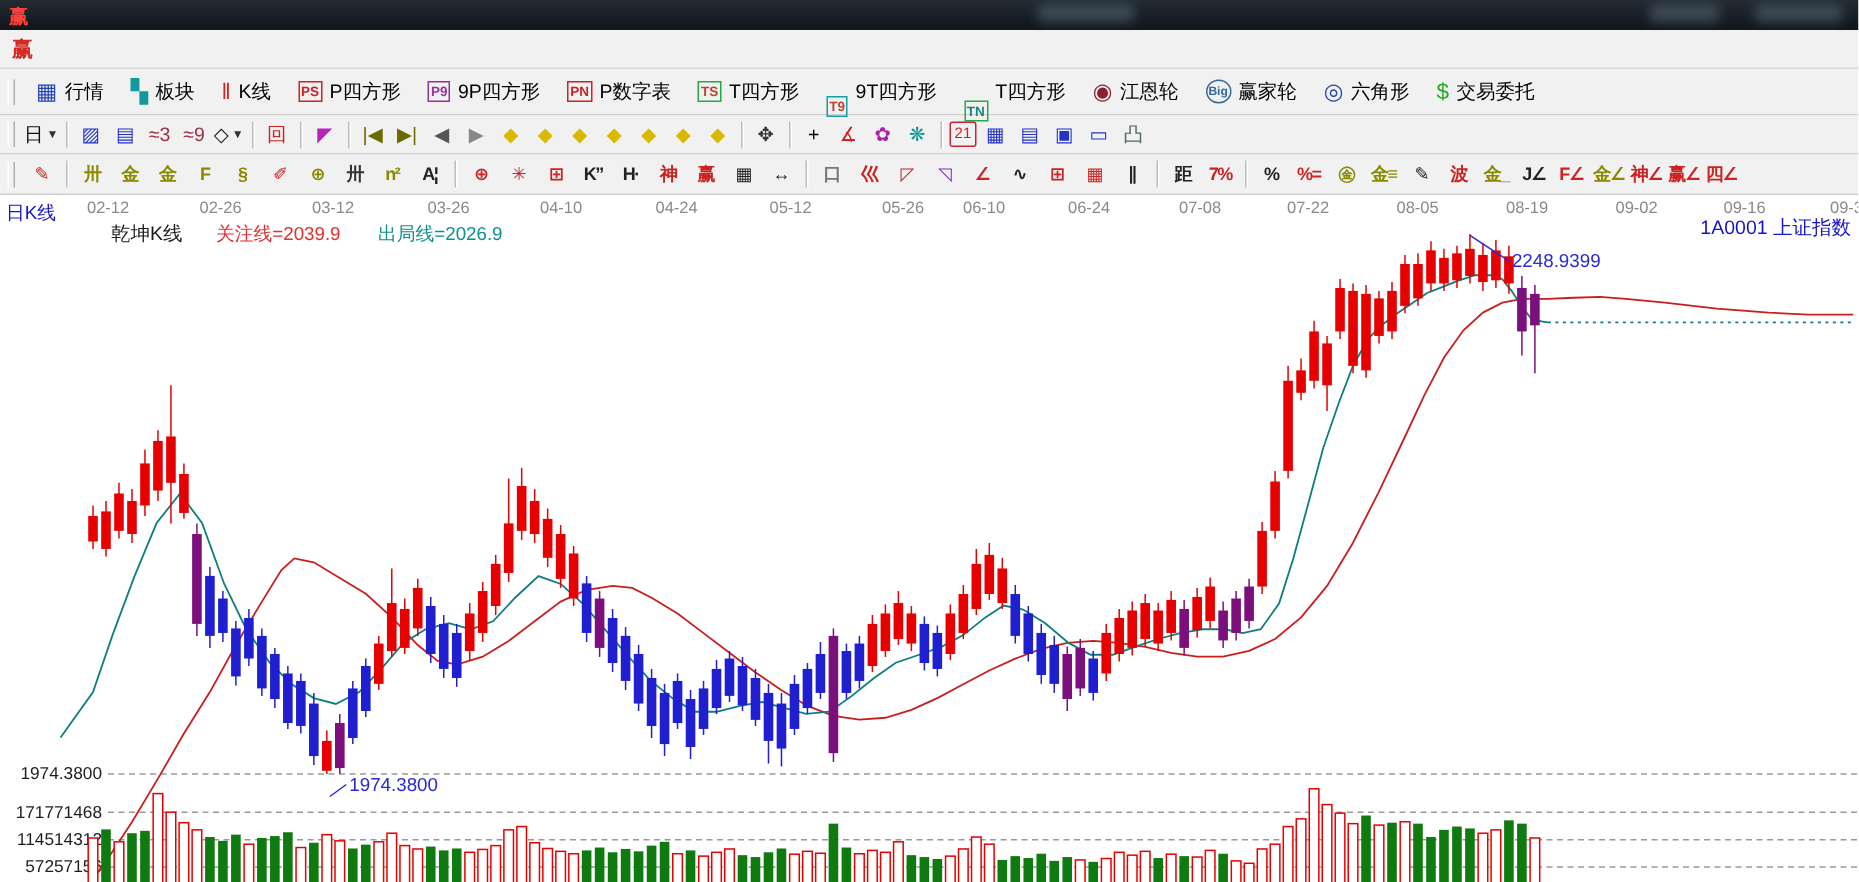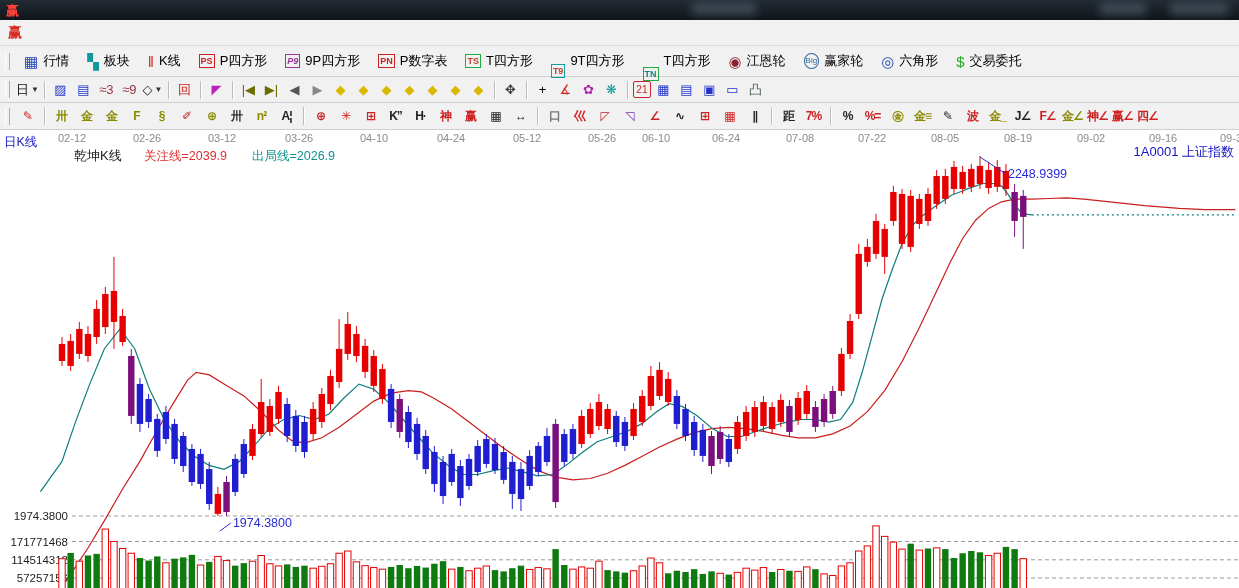--- a/index.html
+++ b/index.html
@@ -16,21 +16,21 @@
   .mlogo{color:#d42a22;font-weight:bold;font-size:14px;margin:0 8px 0 2px}
   .menu-item{padding:0 11px;white-space:nowrap}
   
   .toolbar{display:flex;align-items:center;background:#f1f1f1;border-bottom:1px solid #cfcfcf;padding:0 2px;white-space:nowrap}
   .grip{width:3px;height:17px;border-left:1px solid #fff;border-right:1px solid #aeaeae;margin:0 5px 0 3px}
   .sep{width:1px;height:18px;background:#bdbdbd;box-shadow:1px 0 0 #fff;margin:0 4px}
   #toolbar-features{height:30px;font-size:13px}
   .feat{display:inline-flex;align-items:center;gap:5px;padding:0 9px;height:24px}
   .fico{font-size:15px;line-height:15px}
   .fico.boxed{font-size:9px;font-weight:bold;line-height:10px;border:1px solid;padding:1px 1px;letter-spacing:0}
-  .fico.circled{font-size:8px;font-weight:normal;line-height:8px;border:1.5px solid;border-radius:50%;padding:3px 1px}
+  .fico.circled{font-size:8px;font-weight:bold;line-height:8px;border:1.5px solid;border-radius:50%;padding:3px 1px}
   #toolbar-view{height:25px;font-size:13px}
   #toolbar-draw{height:26px;font-size:12px}
   .tbtn{display:inline-flex;align-items:center;justify-content:center;min-width:21px;height:20px;margin:0 1px;
         font-size:13px;line-height:14px}
   .tbtn .dd{font-size:8px;color:#333;margin-left:2px}
   .tbtn.cal{border:1px solid #c23;color:#c23;font-size:10px;font-weight:normal;min-width:16px;height:15px;border-radius:2px}
   .dbtn{display:inline-flex;align-items:center;justify-content:center;min-width:23px;height:20px;margin:0 1px;
         font-size:12px;font-weight:bold;letter-spacing:-1px}
   
   #chart-wrap{position:relative;width:1239px;height:462px;background:#fff}
@@ -63,21 +63,21 @@
     </span>
     <span class="feat">
       <span class="fico" style="color: rgb(212, 34, 34);">‖</span>
       <span>K线</span>
     </span>
     <span class="feat">
       <span class="fico boxed" style="color: rgb(204, 34, 34); border-color: rgb(204, 34, 34);">PS</span>
       <span>P四方形</span>
     </span>
     <span class="feat">
-      <span class="fico boxed" style="color: rgb(153, 51, 153); border-color: rgb(153, 51, 153); font-style: italic;">P9</span>
+      <span class="fico boxed" style="color: rgb(153, 51, 153); border-color: rgb(153, 51, 153);">P9</span>
       <span>9P四方形</span>
     </span>
     <span class="feat">
       <span class="fico boxed" style="color: rgb(204, 34, 34); border-color: rgb(204, 34, 34);">PN</span>
       <span>P数字表</span>
     </span>
     <span class="feat">
       <span class="fico boxed" style="color: rgb(187, 68, 51); border-color: rgb(34, 170, 68);">TS</span>
       <span>T四方形</span>
     </span>

